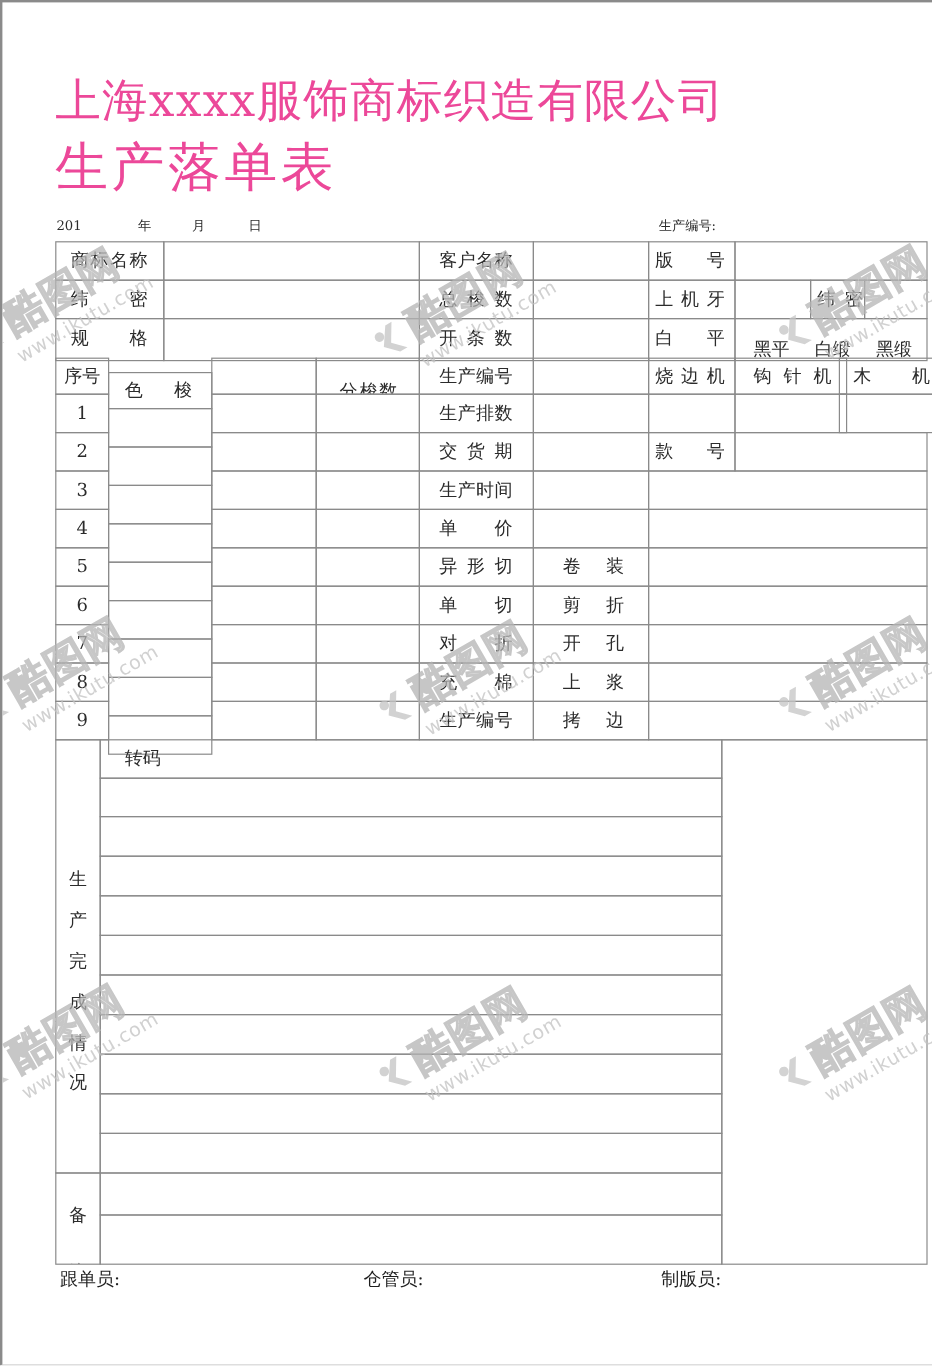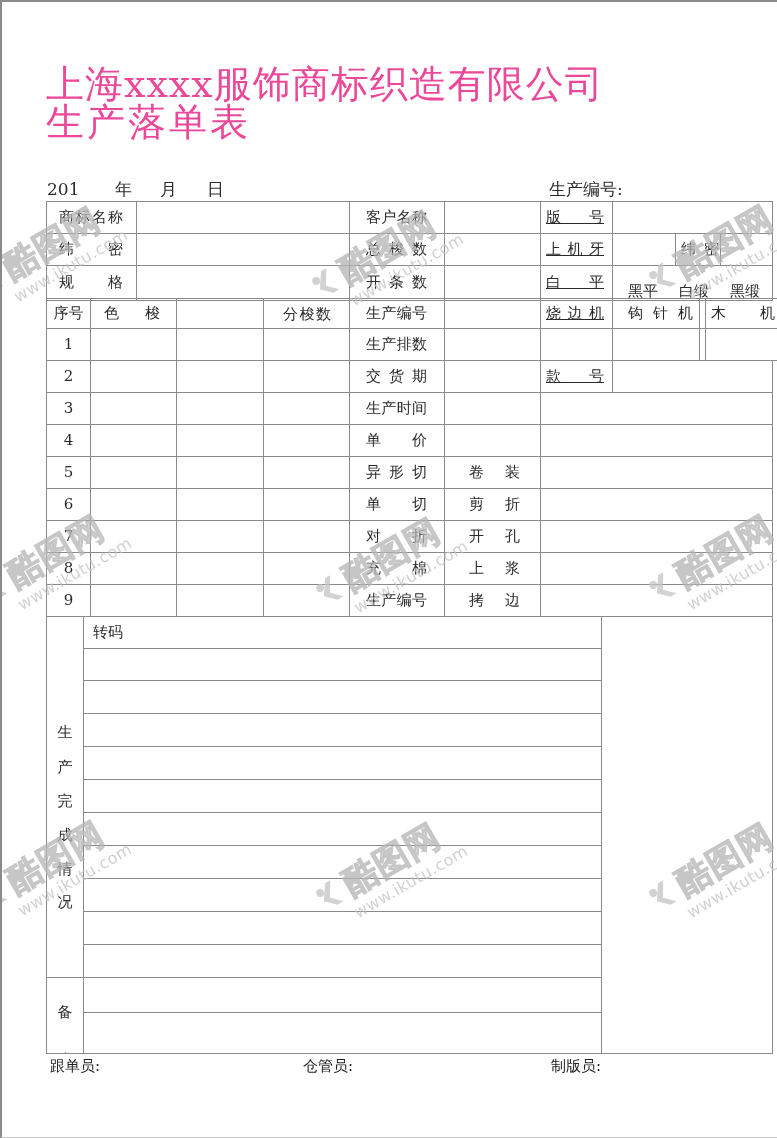--- a/index.html
+++ b/index.html
@@ -5,22 +5,22 @@
     html, body { margin: 0; padding: 0; background: #ffffff; }
     #page {
       position: relative; width: 777px; height: 1138px; overflow: hidden;
       background: #ffffff; box-sizing: border-box;
       border-left: 2px solid #8a8a8a; border-top: 2px solid #8a8a8a; border-bottom: 1px solid #c8c8c8;
       font-family: "DejaVu Serif", "Liberation Serif", serif; color: #2b2b2b;
     }
     .abs { position: absolute; }
     .title { left: 44px; width: 726px; text-align: left; font-weight: normal; color: #ec4899; white-space: nowrap; }
     .title-main { top: 58px; font-size: 38px; line-height: 48px; letter-spacing: 1px; }
-    .title-sub { top: 98px; font-size: 38px; line-height: 44px; letter-spacing: 3px; }
-    .meta { font-size: 17px; line-height: 18px; top: 178px; color: #2b2b2b; }
+    .title-sub { top: 116px; font-size: 44px; line-height: 44px; letter-spacing: 3px; }
+    .meta { font-size: 11px; line-height: 18px; top: 178px; color: #2b2b2b; }
     .foot { font-size: 15px; line-height: 18px; top: 1055px; color: #1e1e1e; }
 
     
     .c { position: absolute; box-sizing: border-box; border: 1px solid #8a8a8a; font-size: 15px; color: #2b2b2b; overflow: hidden; }
     .j { text-align: justify; text-align-last: justify; }
     .ctr { text-align: center; }
 
     
     .r1 { top: 199px; height: 33px; line-height: 31px; }
     .r2 { top: 231px; height: 33px; line-height: 31px; }
@@ -29,52 +29,52 @@
     .d1 { top: 326px; } .d2 { top: 358px; } .d3 { top: 390px; }
     .d4 { top: 422px; } .d5 { top: 454px; } .d6 { top: 486px; }
     .d7 { top: 518px; } .d8 { top: 550px; } .d9 { top: 582px; }
     .dr { height: 33px; line-height: 31px; }
 
     
     .xA { left: 44px; width: 91px; }
     .xB { left: 134px; width: 214px; }
     .xC { left: 347px; width: 96px; }
     .xD { left: 442px; width: 97px; }
-    .xE { left: 538px; width: 73px; text-decoration: underline; }
+    .xE { left: 538px; width: 73px; }
     .xF { left: 610px; width: 161px; }
     .xF1 { left: 610px; width: 64px; }
     .xF2 { left: 673px; width: 46px; }
     .xF3 { left: 718px; width: 53px; }
     .xG1 { left: 610px; width: 94px; }
     .xG2 { left: 697px; width: 91px; }
     .xEF { left: 538px; width: 233px; }
     .xNo { left: 44px; width: 45px; }
-    .xC1 { left: 88px; width: 87px; }
+    .xC1 { left: 88px; width: 87px; margin-top: 12px; }
     .xC2 { left: 174px; width: 88px; }
     .xC3 { left: 261px; width: 87px; }
 
     
     .pA { padding: 0 13px 0 12px; }
     .pC { padding: 0 17px 0 16px; }
     .pE { padding: 0 8px 0 5px; }
     .pD { padding: 0 20px 0 24px; }
     .pC1 { padding: 0 16px 0 13px; }
-    .pC3 { padding: 1px 18px 0 19px; }
+    .pC3 { padding: 13px 18px 0 19px; }
     .pG1 { padding: 0 12px 0 15px; }
     .pG2 { padding: 0 14px 0 11px; }
     .pF2 { padding: 0 1px 0 5px; }
 
     .opts { display: flex; justify-content: space-between; align-items: center; padding: 16px 12px 0 15px; }
     .opts span { display: inline-block; }
 
     
     .vcell { display: flex; align-items: center; justify-content: center; }
     .vt { writing-mode: vertical-rl; text-align: justify; text-align-last: justify; font-size: 15px; line-height: 18px; display: block; }
     .line { left: 81px; width: 519px; }
-    .first-line { line-height: 30px; padding-left: 9px; }
+    .first-line { line-height: 30px; padding-left: 20px; }
 
     
     .wm { position: absolute; width: 150px; height: 64px; transform: rotate(-30deg); pointer-events: none; z-index: 5; opacity: 0.75; }
     .wm-row { display: flex; align-items: center; height: 40px; }
     .wm-logo { width: 30px; height: 30px; display: inline-block; margin-right: 2px; }
     .wm-brand { font-family: "DejaVu Sans", "Liberation Sans", sans-serif; font-size: 34px; font-weight: bold; line-height: 40px; color: #e4e4e4; -webkit-text-stroke: 1.2px #b4b4b4; letter-spacing: 1px; }
     .wm-url { font-family: "DejaVu Sans", "Liberation Sans", sans-serif; font-size: 16px; line-height: 20px; color: #c2c2c2; padding-left: 26px; letter-spacing: 0.5px; }
   </style>
 </head>
 <body>

